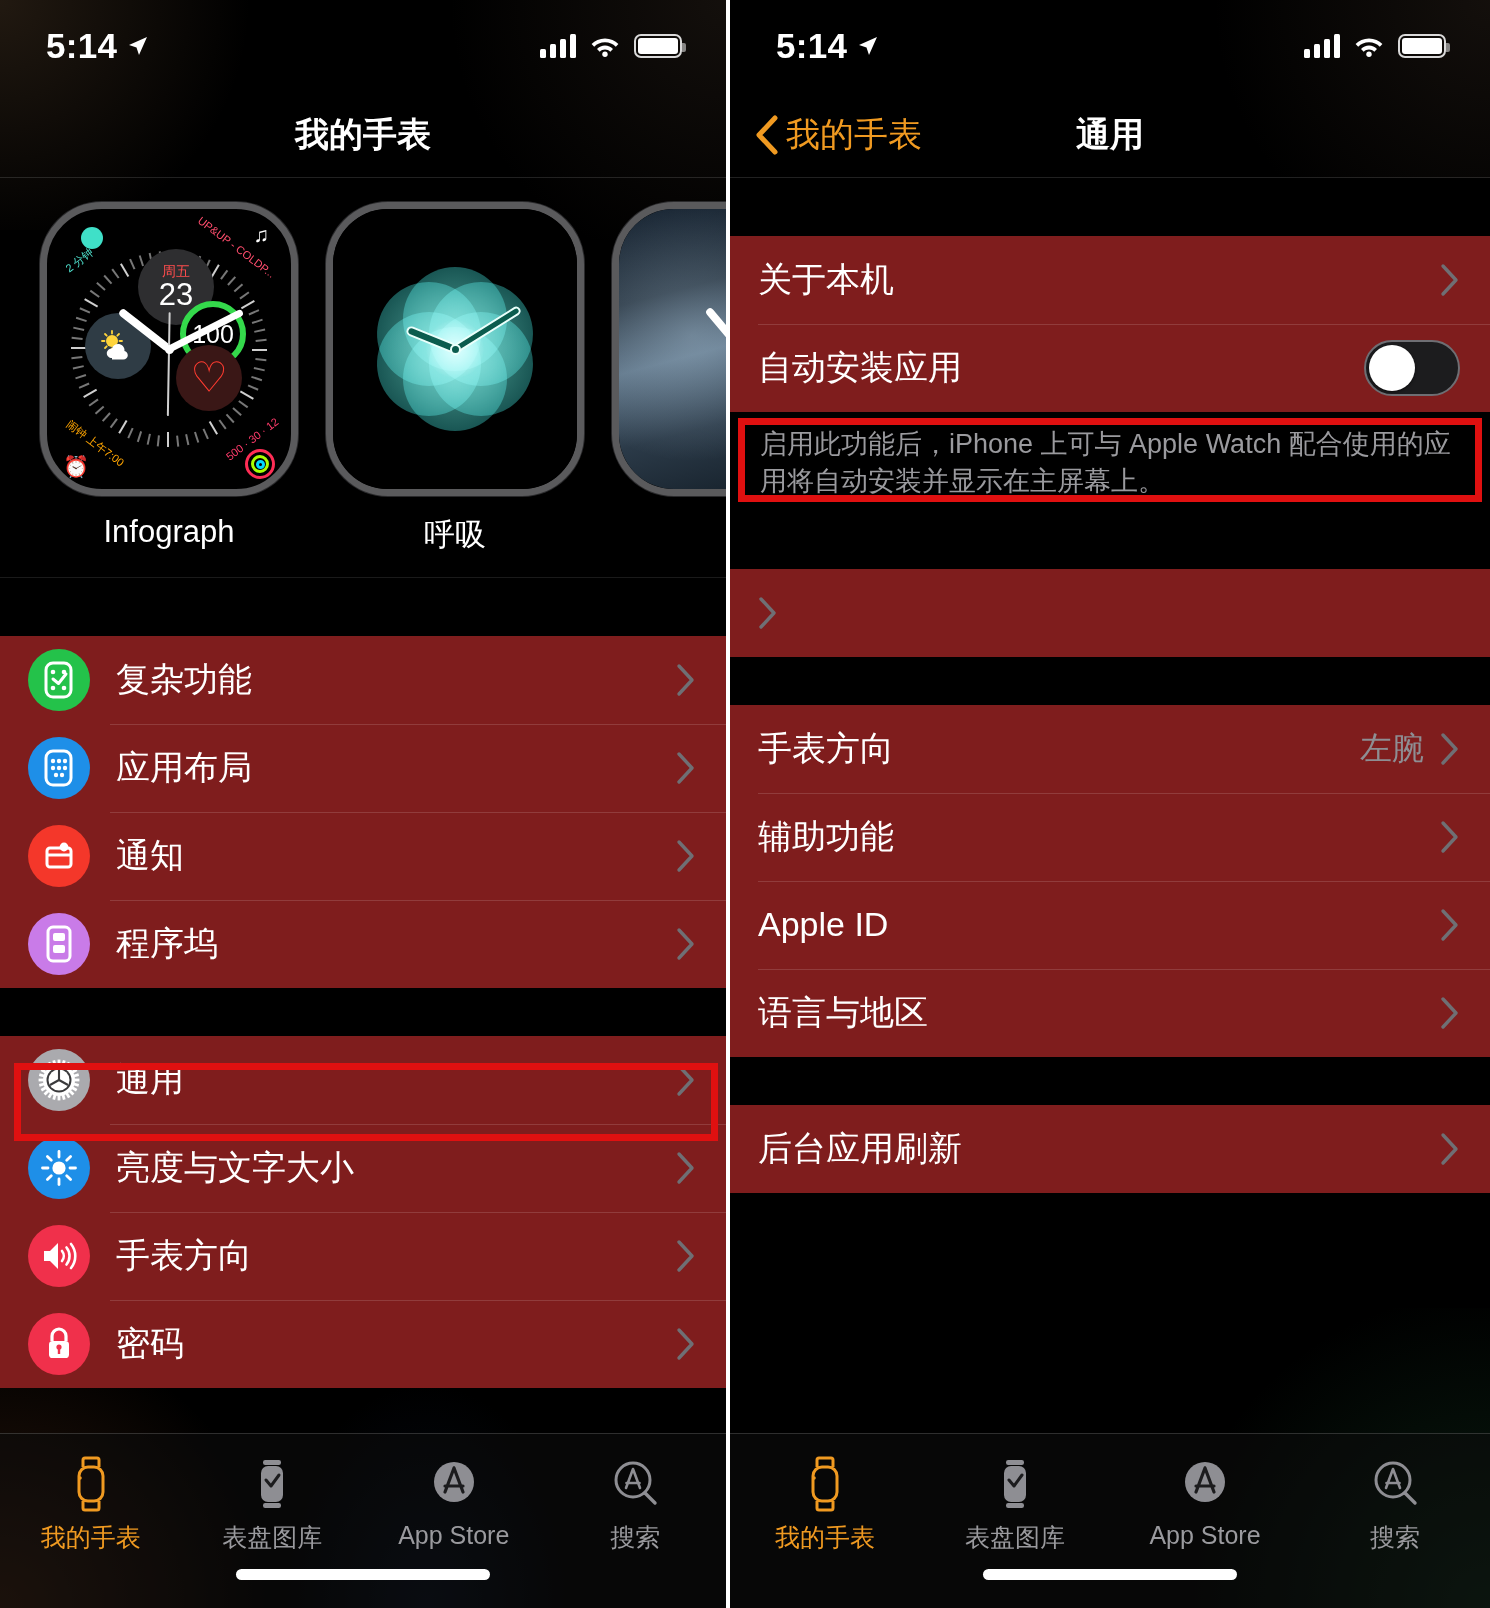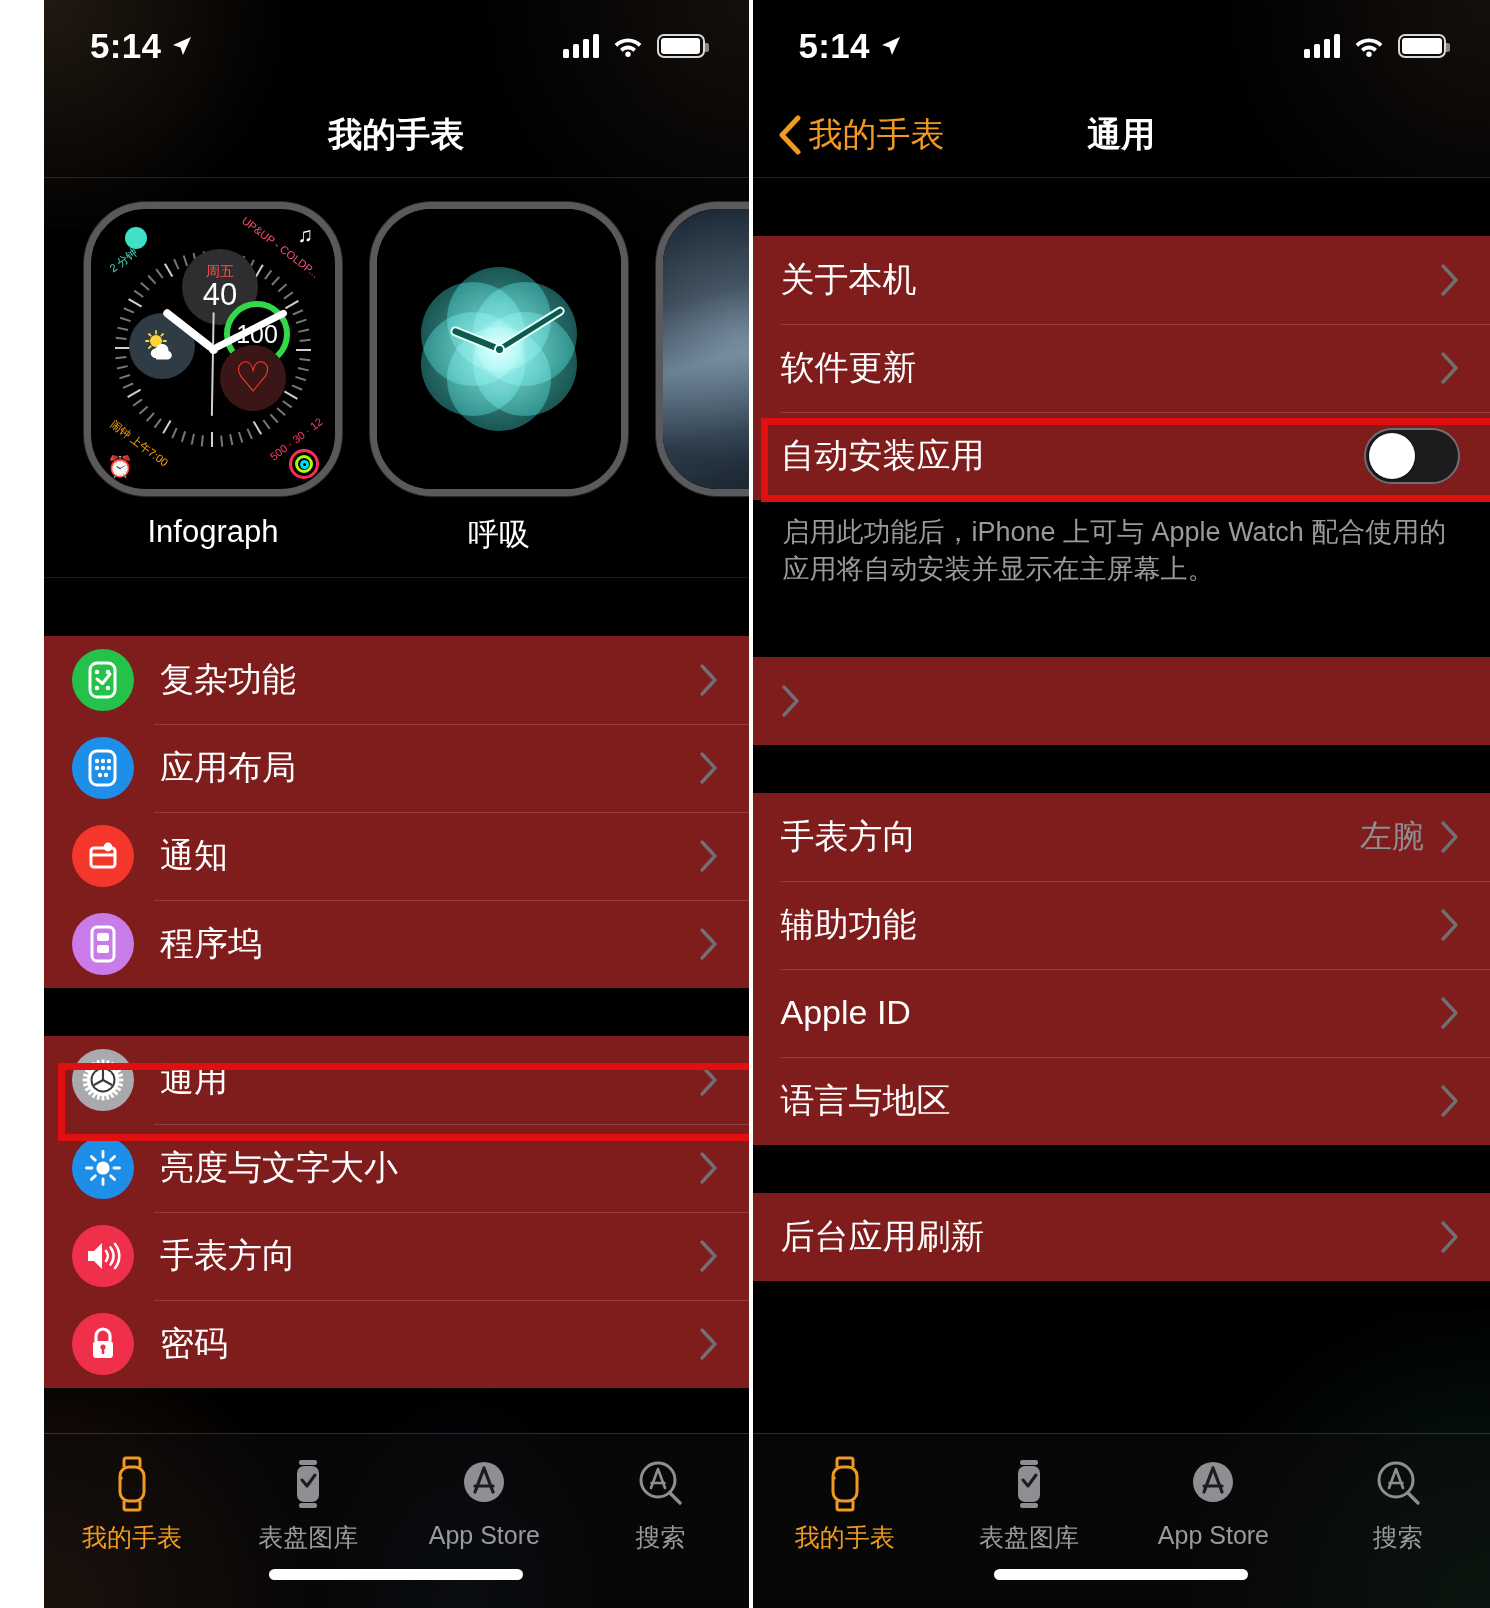--- a/index.html
+++ b/index.html
@@ -3,21 +3,21 @@
 <meta charset="utf-8">
 <style>
   * { margin:0; padding:0; box-sizing:border-box; }
   html,body{ background:#fff; }
   body{
     width:1490px; height:1608px;
     font-family:"Liberation Sans","DejaVu Sans",sans-serif;
     overflow:hidden;
     position:relative;
   }
-  .screens{ display:flex; width:1490px; height:1608px;padding-left:44px; }
+  .screens{ display:flex; width:1490px; height:1608px; }
 
   .phone{
     position:relative;
     background:#000;
     height:1608px;
     overflow:hidden;
     color:#fff;
   }
   .phone.left{ width:730px; border-right:4px solid #ffffff; }
   .phone.right{ width:760px; }
@@ -442,21 +442,21 @@
                 <div class="tick" style="transform: rotate(354deg) translateY(-98px);">
                   <b></b>
                 </div>
               </div>
             <span class="teal-dot"></span>
             <span class="cmp tl">2 分钟</span>
             <span class="cmp tr">UP&amp;UP - COLDP...</span>
             <span class="music-note">♫</span>
             <div class="subdial sd-date">
               <span class="dw">周五</span>
-              <span class="dd">40</span>
+              <span class="dd">23</span>
             </div>
             <div class="subdial sd-wx">
               <svg width="42" height="32" viewBox="0 0 42 32">
                 <circle cx="15" cy="11" r="6" fill="#FFD43B"></circle>
                 <g stroke="#FFD43B" stroke-width="1.8" stroke-linecap="round">
                   <line x1="15" y1="1" x2="15" y2="3.5"></line>
                     <line x1="15" y1="18.5" x2="15" y2="21"></line>
                   <line x1="5" y1="11" x2="7.5" y2="11"></line>
                     <line x1="22.5" y1="11" x2="25" y2="11"></line>
                   <line x1="8" y1="4" x2="9.7" y2="5.7"></line>
@@ -781,26 +781,20 @@
       <div class="gap"></div>
 
       <div class="group">
         <div class="row">
           <span class="rlabel">关于本机</span>
           <svg class="chev-r" width="20" height="34" viewBox="0 0 20 34">
               <path d="M3 3 L16 17 L3 31" fill="none" stroke="#6f6f74" stroke-width="3.4" stroke-linecap="round" stroke-linejoin="round"></path>
             </svg>
         </div>
         <div class="row">
-          <span class="rlabel">软件更新</span>
-          <svg class="chev-r" width="20" height="34" viewBox="0 0 20 34">
-              <path d="M3 3 L16 17 L3 31" fill="none" stroke="#6f6f74" stroke-width="3.4" stroke-linecap="round" stroke-linejoin="round"></path>
-            </svg>
-        </div>
-        <div class="row">
           <span class="rlabel">自动安装应用</span>
           <span class="toggle">
               <span class="knob"></span>
             </span>
         </div>
       </div>
       <div class="footnote">启用此功能后，iPhone 上可与 Apple Watch 配合使用的应用将自动安装并显示在主屏幕上。</div>
 
       <div class="gap xs"></div>
 

